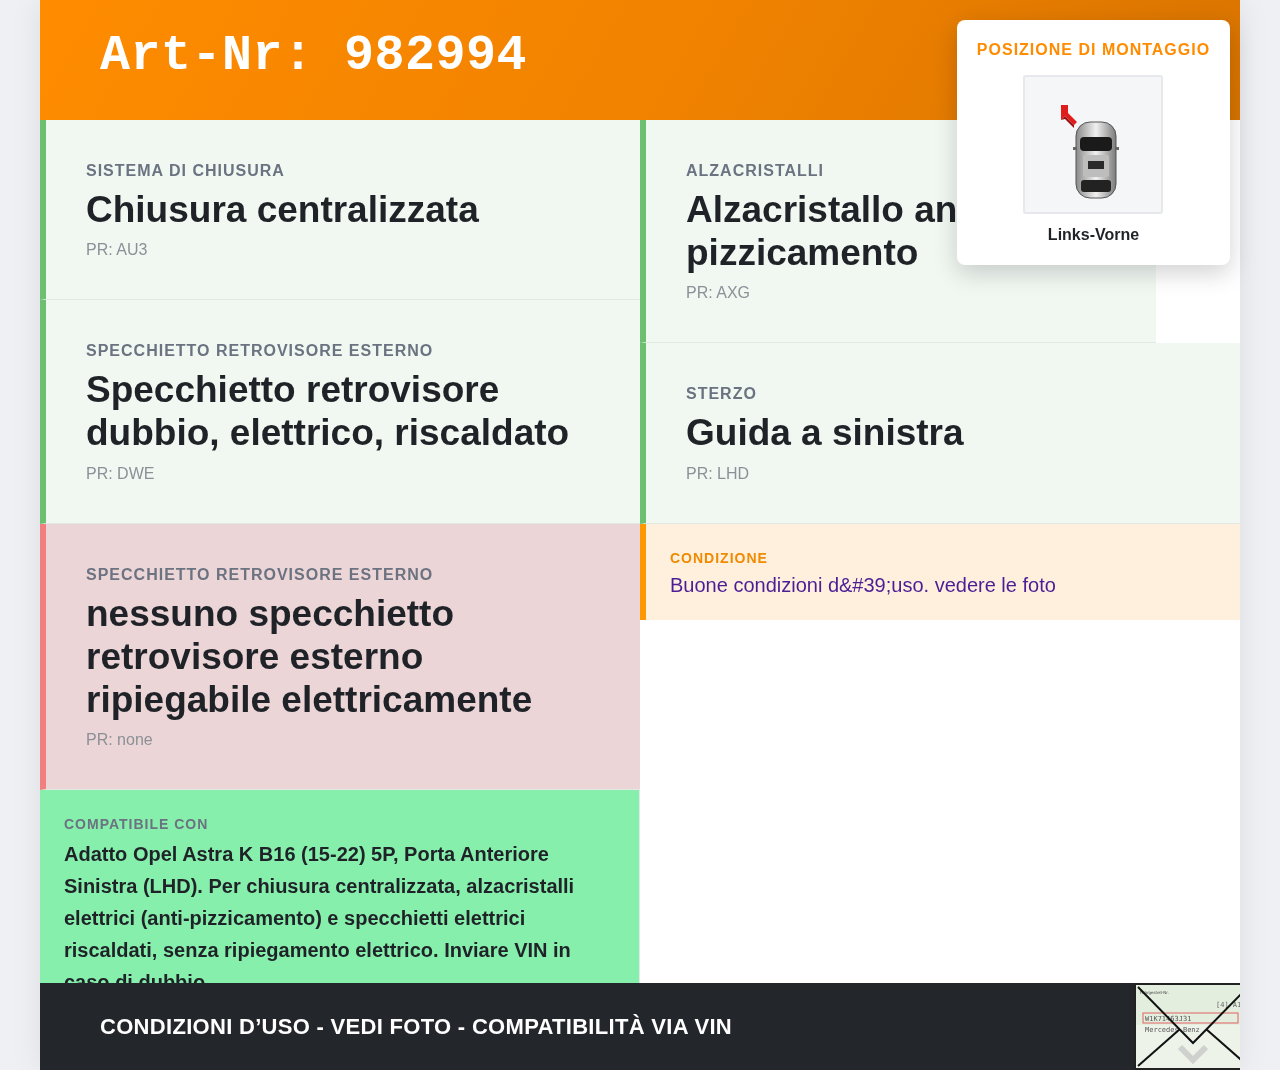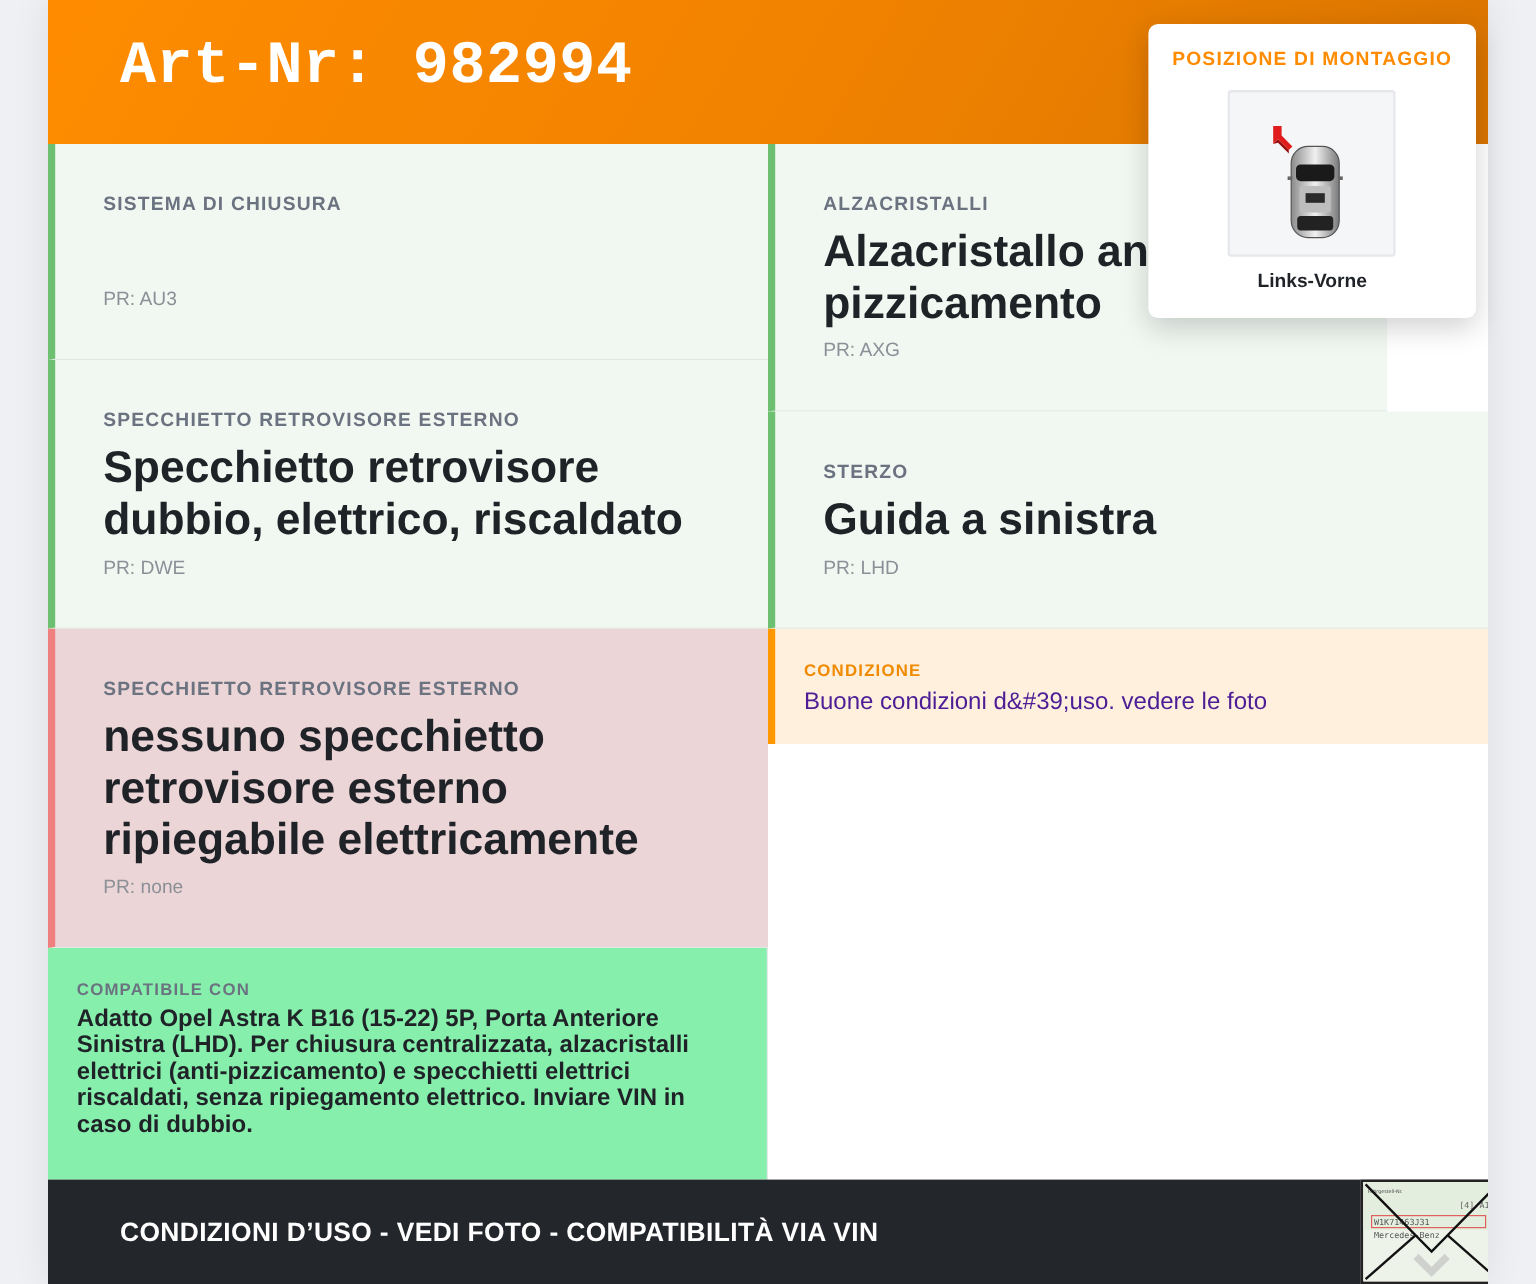--- a/index.html
+++ b/index.html
@@ -57,21 +57,21 @@
   .compat {
     position: absolute; left: 0; top: 670px; width: 600px; height: 193px;
     background: #86efac; border-right: 1px solid #e5e7eb;
   }
   .compat-label {
     position: absolute; left: 24px; top: 26px; font-size: 14px; font-weight: 700;
     color: #6b7280; letter-spacing: 1px;
   }
   .compat-text {
     position: absolute; left: 24px; top: 48px; width: 540px;
-    font-size: 20px; font-weight: 700; color: #1f2328; line-height: 22px;
+    font-size: 20px; font-weight: 700; color: #1f2328; line-height: 32px;
   }
   .right-white {
     position: absolute; left: 600px; top: 500px; width: 600px; height: 363px; background: #fff;
   }
   .footer {
     position: absolute; left: 0; top: 983px; width: 1200px; height: 87px; background: #23262b;
   }
   .footer-text {
     position: absolute; left: 60px; top: 31px; color: #ffffff;
     font-size: 22px; font-weight: 700; letter-spacing: 0.3px;
@@ -105,20 +105,21 @@
 <div class="page">
 
   <div class="header">
     <div class="header-title">Art-Nr: 982994</div>
   </div>
 
   <div class="grid">
 
     <div class="card" style="left:0;top:0;width:600px;height:180px;">
       <div class="card-cat" style="top:42px;">SISTEMA DI CHIUSURA</div>
+      <div class="card-title" style="top:68px;">Chiusura centralizzata</div>
       <div class="card-pr" style="top:121px;">PR: AU3</div>
     </div>
 
     <div class="card" style="left:600px;top:0;width:516px;height:223px;">
       <div class="card-cat" style="top:42px;">ALZACRISTALLI</div>
       <div class="card-title" style="top:68px;">Alzacristallo an</div>
       <div class="card-title" style="top:111px;">pizzicamento</div>
       <div class="card-pr" style="top:164px;">PR: AXG</div>
     </div>
 

